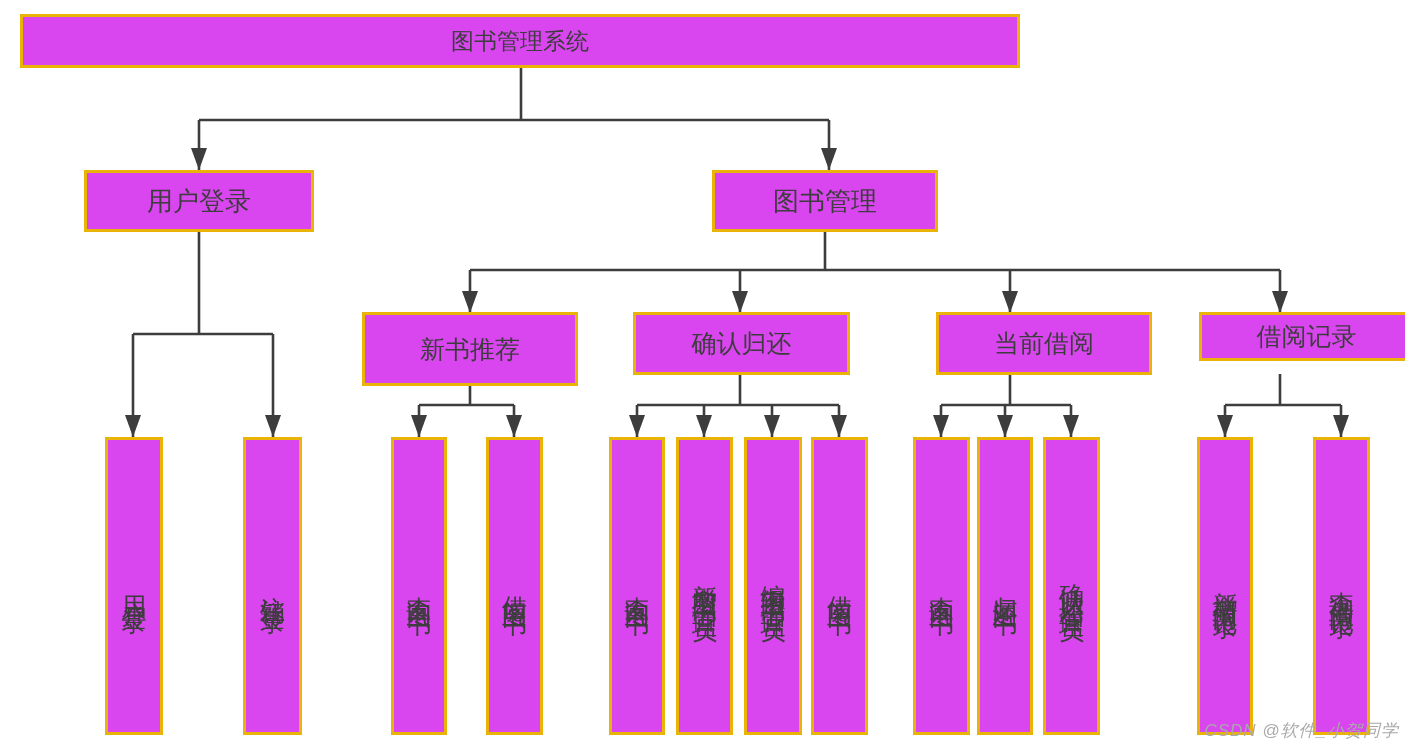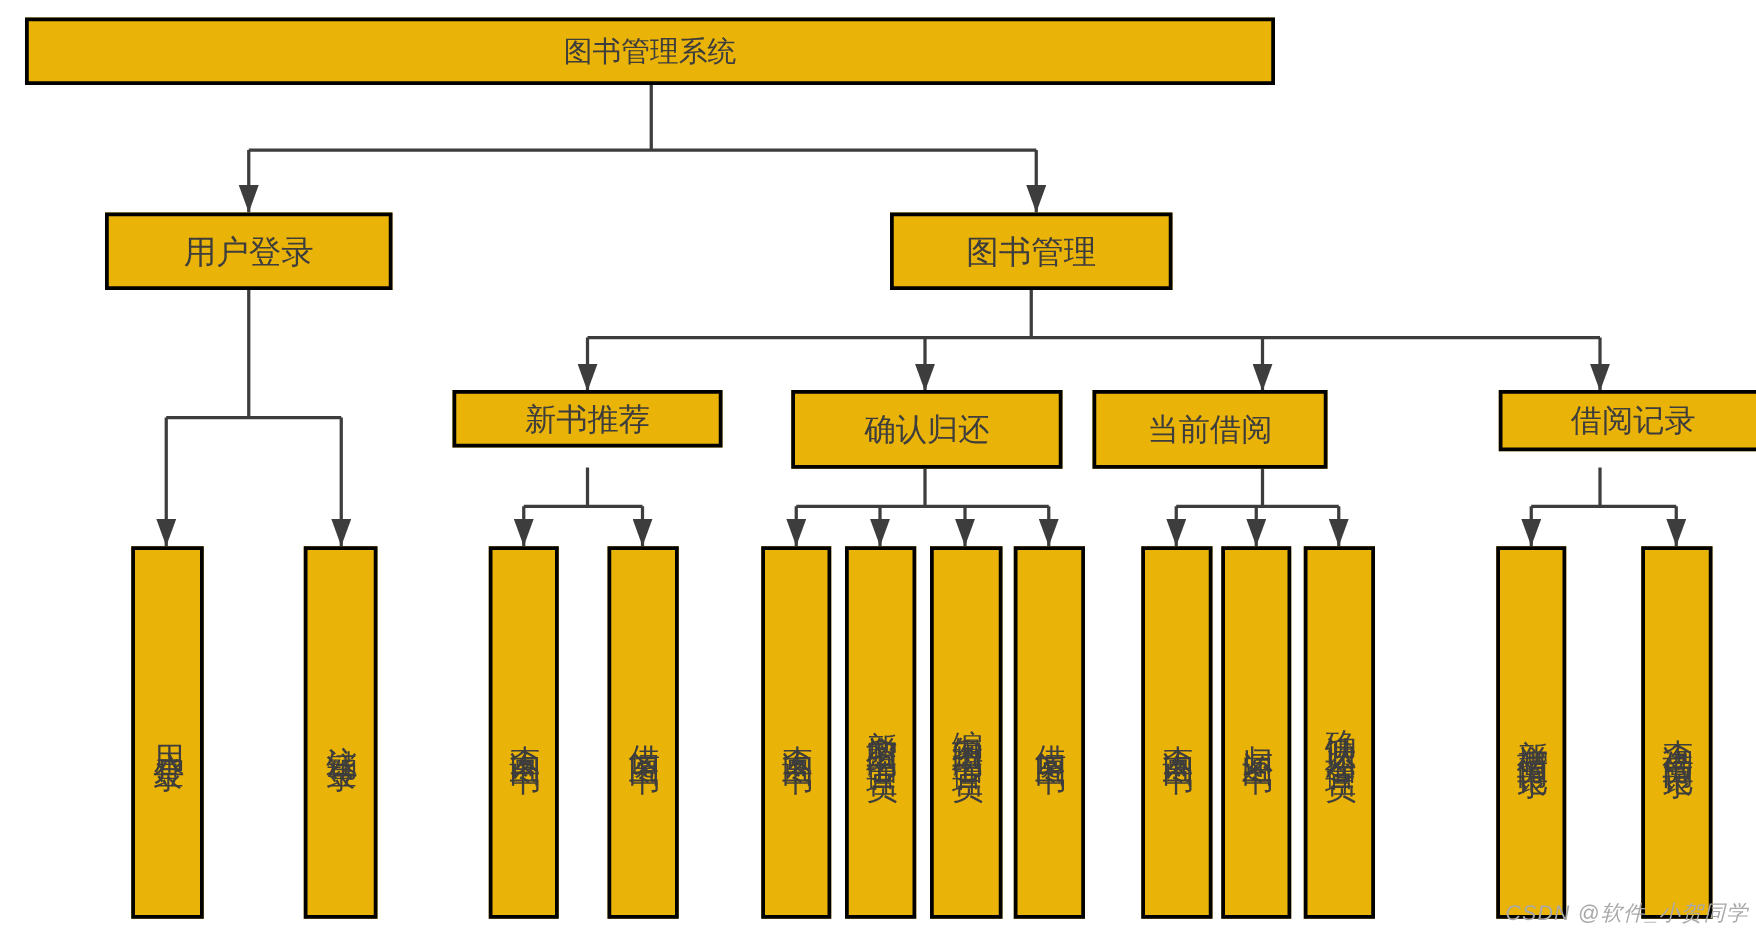--- a/index.html
+++ b/index.html
@@ -2,22 +2,22 @@
 <html><head>
 <meta charset="utf-8">
 <style>
   html,body{margin:0;padding:0;background:#ffffff;}
   .stage{
     position:relative;width:1405px;height:747px;background:#ffffff;
     font-family:"Liberation Sans","DejaVu Sans",sans-serif;color:#3d3d3d;overflow:hidden;
   }
   .connectors{position:absolute;left:0;top:0;z-index:0;}
   .box{
-    position:absolute;box-sizing:border-box;background:#eab308;
-    border:3px solid #000000;display:flex;align-items:center;justify-content:center;
+    position:absolute;box-sizing:border-box;background:#d946ef;
+    border:3px solid #eab308;display:flex;align-items:center;justify-content:center;
     text-align:center;z-index:1;
   }
   .h1{font-size:23px;}
   .h2{font-size:26px;}
   .h3{font-size:25px;}
   .leaf span{
     writing-mode:vertical-rl;text-orientation:mixed;
     font-size:25px;line-height:1;letter-spacing:5px;white-space:nowrap;
   }
   .watermark{
@@ -77,27 +77,27 @@
     <span>图书管理系统</span>
   </div>
 
   <div class="box h2" style="left:84px;top:170px;width:230px;height:62px;">
     <span>用户登录</span>
   </div>
   <div class="box h2" style="left:712px;top:170px;width:226px;height:62px;">
     <span>图书管理</span>
   </div>
 
-  <div class="box h3" style="left:362px;top:312px;width:216px;height:46px;">
+  <div class="box h3" style="left:362px;top:312px;width:216px;height:74px;">
     <span>新书推荐</span>
   </div>
   <div class="box h3" style="left:633px;top:312px;width:217px;height:63px;">
     <span>确认归还</span>
   </div>
-  <div class="box h3" style="left:874px;top:312px;width:188px;height:63px;">
+  <div class="box h3" style="left:936px;top:312px;width:216px;height:63px;">
     <span>当前借阅</span>
   </div>
   <div class="box h3" style="left:1172px;top:312px;width:215px;height:49px;margin-left:27px;">
     <span>借阅记录</span>
   </div>
 
   <div class="box leaf" style="left:105px;top:437px;width:58px;height:298px;">
     <span>用户登录</span>
   </div>
   <div class="box leaf" style="left:243px;top:437px;width:59px;height:298px;">

